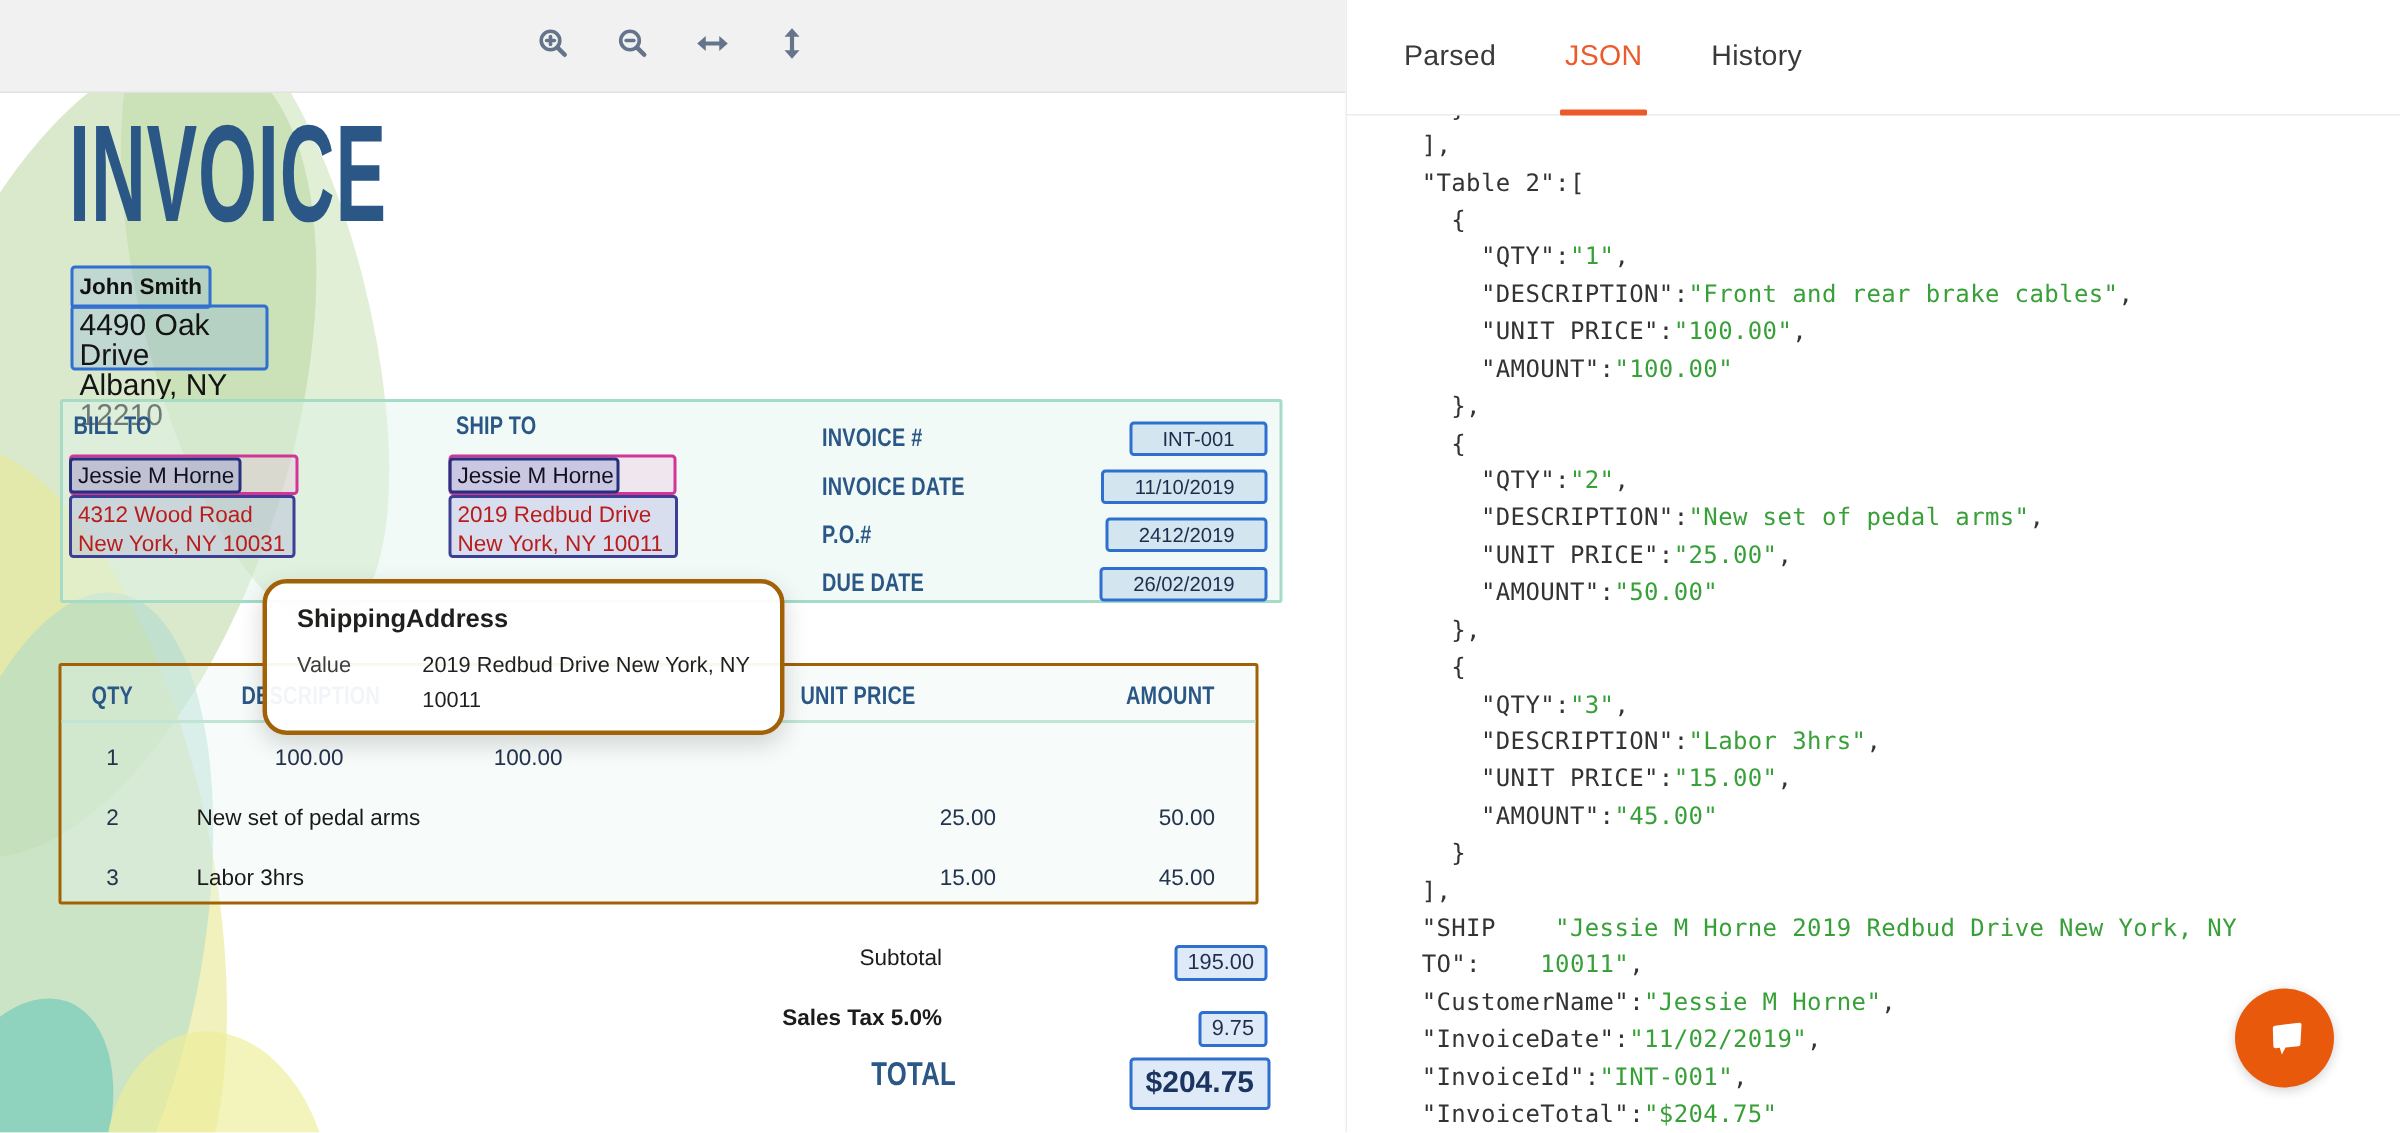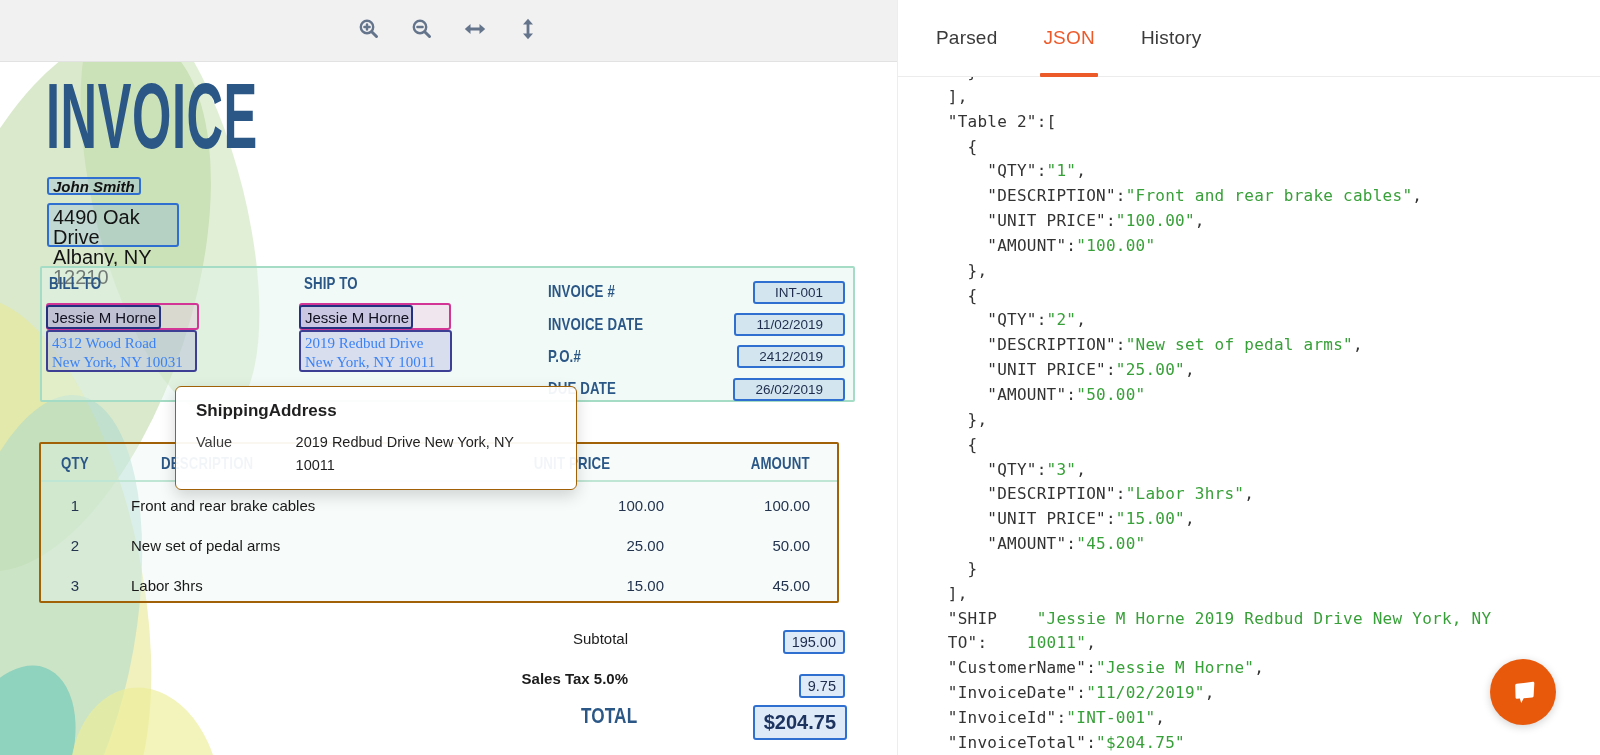--- a/index.html
+++ b/index.html
@@ -31,37 +31,37 @@
             transform:scaleX(0.78); transform-origin:0 50%; letter-spacing:0.2px; }
   .cond-r { transform-origin:100% 50%; }
 
   
   .bb { position:absolute; border-radius:3px; }
   .bb-blue  { border:2px solid #2f6fd0; background:rgba(125,170,225,0.28); }
   .bb-navy  { border:2px solid #24317e; background:rgba(140,150,205,0.38); }
   .bb-pink  { border:2px solid #d23596; background:rgba(235,170,215,0.25); }
   .bb-addr  { border:2px solid #3d3f95; background:rgba(160,160,215,0.30); }
 
-  .from-name { left:47px; top:115px; width:94px; height:18px; font-weight:700; font-size:15px; color:#111;
-               display:flex; align-items:center; padding-left:4px;font-style:italic; }
+  .from-name { left:47px; top:115px; width:94px; height:29px; font-weight:700; font-size:15px; color:#111;
+               display:flex; align-items:center; padding-left:4px; }
   .from-addr { left:47px; top:141px; width:132px; height:44px; font-size:20px; line-height:20px; color:#141414; padding:2px 0 0 4px; }
 
   .section-box { position:absolute; left:40px; top:204px; width:815px; height:136px;
                  border:2px solid #a5dcc6; background:rgba(223,244,236,0.45); border-radius:2px; }
   .lbl-billto { position:absolute; left:49px; top:212px; font-size:17px; }
   .lbl-shipto { position:absolute; left:304px; top:212px; font-size:17px; }
 
   .bill-pink { left:46px;  top:241px; width:153px; height:27px; }
   .bill-name { left:46px;  top:243px; width:115px; height:24px; }
   .bill-addr { left:46px;  top:268px; width:151px; height:42px; }
   .ship-pink { left:299px; top:241px; width:152px; height:27px; }
   .ship-name { left:299px; top:243px; width:114px; height:24px; }
   .ship-addr { left:299px; top:268px; width:153px; height:42px; }
   .bb-name-txt { font-size:15px; color:#101020; display:flex; align-items:center; padding-left:4px; }
-  .bb-addr-txt { font-size:15px; line-height:19px; color:#3b82f6; padding:2px 0 0 4px;font-family:Liberation Serif, serif; }
+  .bb-addr-txt { font-size:15px; line-height:19px; color:#b91c1c; padding:2px 0 0 4px; }
 
   .meta-rows { position:absolute; left:548px; top:214px; width:297px; }
   .meta-row  { height:32.4px; display:flex; align-items:center; justify-content:space-between; }
   .meta-row .inv-label { font-size:17px; }
   .meta-value { position:relative; border:2px solid #2f6fd0; background:rgba(125,170,225,0.25); border-radius:3px;
                 font-size:13.5px; color:#1f2c4d; padding:2px 20px; }
 
   
   .items-table { position:absolute; left:39px; top:380px; width:800px; height:161px;
                  border:2px solid #a16207; background:rgba(232,247,241,0.35); border-radius:2px; }
@@ -80,22 +80,22 @@
   .totals-label { position:absolute; width:278px; left:350px; text-align:right; font-size:15px; color:#1c1c1c; }
   .tl-sub { top:568px; } .tl-tax { top:608px;font-weight:bold; }
   .tl-total { position:absolute; left:350px; width:287px; text-align:right; top:641px; font-size:22px; }
   .tl-total .cond { transform-origin:100% 50%; }
   .tot-box { position:absolute; border:2px solid #2f6fd0; background:rgba(125,170,225,0.25); border-radius:3px;
              font-size:14.5px; color:#1f2c4d; padding:2px 7px; }
   .tb-sub { right:52px; top:568px; } .tb-tax { right:52px; top:612px; }
   .tb-total { right:50px; top:643px; font-size:20px; font-weight:700; color:#1d3461; padding:4px 9px; }
 
   
-  .tooltip { position:absolute; left:175px; top:324px; width:402px; height:104px; z-index:5;
-             background:rgba(255,255,255,0.94); border:1px solid #a16207; border-radius:6px;
+  .tooltip { position:absolute; left:175px; top:324px; width:348px; height:104px; z-index:5;
+             background:rgba(255,255,255,0.94); border:3px solid #a16207; border-radius:16px;
              box-shadow:0 6px 16px rgba(0,0,0,0.16); padding:14px 20px; }
   .tt-title { font-size:17px; font-weight:700; color:#1f1f1f; margin-bottom:10px; }
   .tt-row { display:flex; font-size:14.5px; line-height:23px; color:#1f1f1f; }
   .tt-row .tt-lbl { width:100px; color:#3c3c3c; }
 
   
   .right-pane { position:absolute; left:897px; top:0; width:703px; height:755px; background:#fff;
                 border-left:1px solid #ededed; }
   .tabs-row { position:relative; height:77px; display:flex; align-items:center; padding-left:38px; gap:46px;
               border-bottom:1px solid #ececec; }
@@ -199,21 +199,21 @@
 
       <div class="meta-rows">
 
           <div class="meta-row">
             <span class="cond inv-label">INVOICE #</span>
             <span class="meta-value">INT-001</span>
           </div>
 
           <div class="meta-row">
             <span class="cond inv-label">INVOICE DATE</span>
-            <span class="meta-value">11/02/2019</span>
+            <span class="meta-value">11/10/2019</span>
           </div>
 
           <div class="meta-row">
             <span class="cond inv-label">P.O.#</span>
             <span class="meta-value">2412/2019</span>
           </div>
 
           <div class="meta-row">
             <span class="cond inv-label">DUE DATE</span>
             <span class="meta-value">26/02/2019</span>
@@ -223,21 +223,20 @@
       <div class="items-table">
         <span class="cond th th-qty">QTY</span>
         <span class="cond th th-desc">DESCRIPTION</span>
         <span class="cond cond-r th th-unit">UNIT PRICE</span>
         <span class="cond cond-r th th-amt">AMOUNT</span>
         <div class="t-hline"></div>
         <div class="t-rows">
 
             <div class="t-row">
               <span class="t-qty">1</span>
-              <span class="t-desc">Front and rear brake cables</span>
               <span class="t-unit">100.00</span>
               <span class="t-amt">100.00</span>
             </div>
 
             <div class="t-row">
               <span class="t-qty">2</span>
               <span class="t-desc">New set of pedal arms</span>
               <span class="t-unit">25.00</span>
               <span class="t-amt">50.00</span>
             </div>

